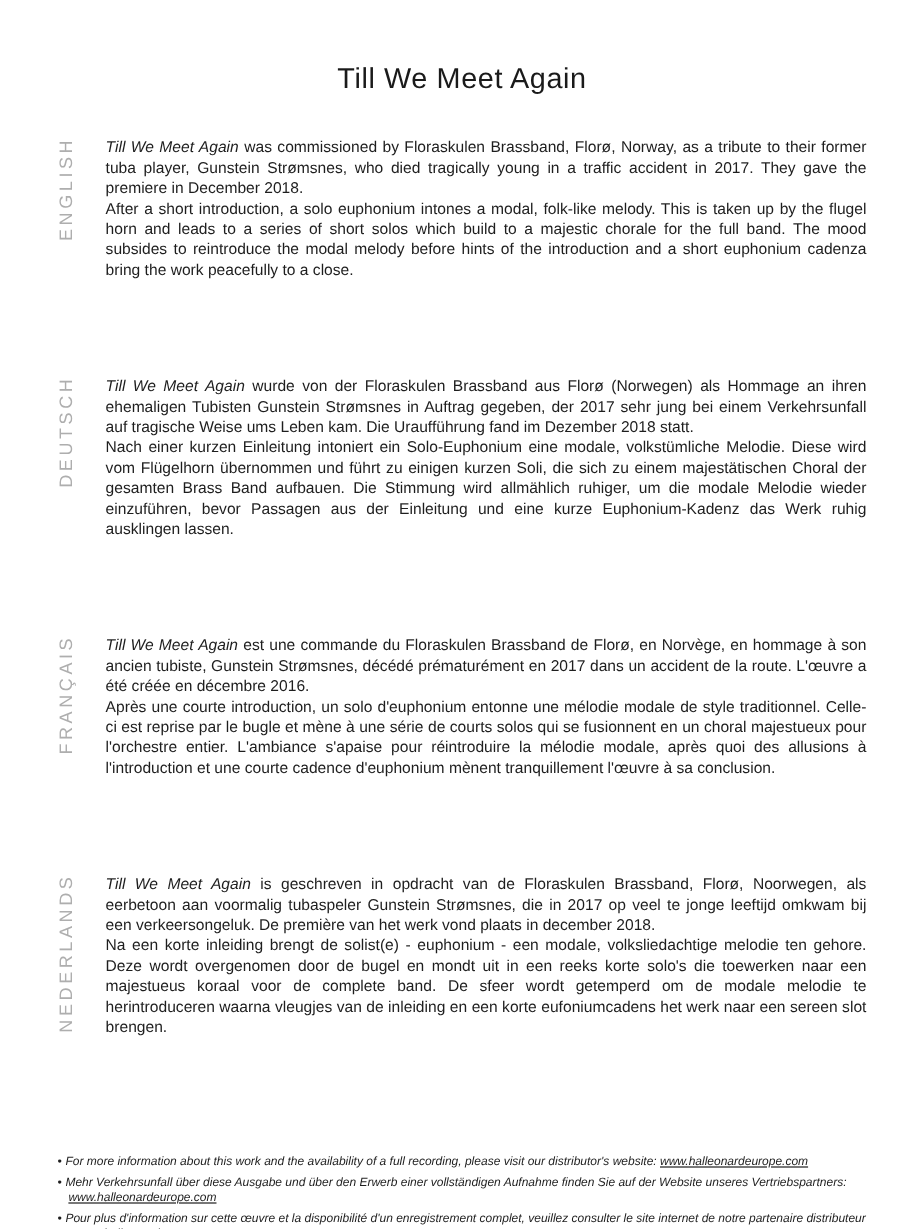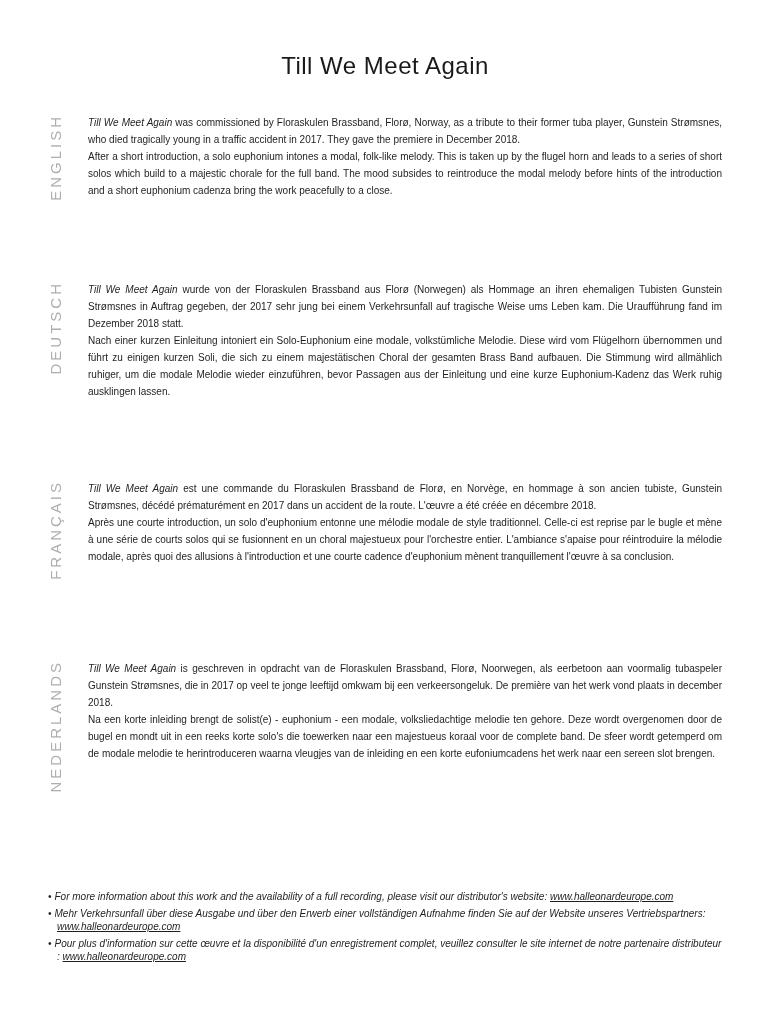--- a/index.html
+++ b/index.html
@@ -40,21 +40,21 @@
     transform: rotate(180deg);
     color: #aeaeae;
     font-size: 15px;
     letter-spacing: 3px;
     font-weight: 400;
     line-height: 1;
     white-space: nowrap;
   }
   .lang-text {
     flex: 1;
-    font-size: 10px;
+    font-size: 13px;
     line-height: 17px;
     text-align: justify;
     color: #1e1e1e;
   }
   .lang-text p { margin: 0; }
   .work-title { font-style: italic; }
   .footer {
     margin-top: 98px;
     font-size: 10px;
     font-style: italic;
@@ -100,21 +100,21 @@
       <p><em class="work-title">Till We Meet Again</em><span> wurde von der Floraskulen Brassband aus Florø (Norwegen) als Hommage an ihren ehemaligen Tubisten Gunstein Strømsnes in Auftrag gegeben, der 2017 sehr jung bei einem Verkehrsunfall auf tragische Weise ums Leben kam. Die Uraufführung fand im Dezember 2018 statt.</span></p>
       <p>Nach einer kurzen Einleitung intoniert ein Solo-Euphonium eine modale, volkstümliche Melodie. Diese wird vom Flügelhorn übernommen und führt zu einigen kurzen Soli, die sich zu einem majestätischen Choral der gesamten Brass Band aufbauen. Die Stimmung wird allmählich ruhiger, um die modale Melodie wieder einzuführen, bevor Passagen aus der Einleitung und eine kurze Euphonium-Kadenz das Werk ruhig ausklingen lassen.</p>
     </div>
   </section>
 
   <section class="lang-section">
     <div class="lang-label-col">
       <div class="lang-label">FRANÇAIS</div>
     </div>
     <div class="lang-text">
-      <p><em class="work-title">Till We Meet Again</em><span> est une commande du Floraskulen Brassband de Florø, en Norvège, en hommage à son ancien tubiste, Gunstein Strømsnes, décédé prématurément en 2017 dans un accident de la route. L'œuvre a été créée en décembre 2018.</span></p>
+      <p><em class="work-title">Till We Meet Again</em><span> est une commande du Floraskulen Brassband de Florø, en Norvège, en hommage à son ancien tubiste, Gunstein Strømsnes, décédé prématurément en 2017 dans un accident de la route. L'œuvre a été créée en décembre 2016.</span></p>
       <p>Après une courte introduction, un solo d'euphonium entonne une mélodie modale de style traditionnel. Celle-ci est reprise par le bugle et mène à une série de courts solos qui se fusionnent en un choral majestueux pour l'orchestre entier. L'ambiance s'apaise pour réintroduire la mélodie modale, après quoi des allusions à l'introduction et une courte cadence d'euphonium mènent tranquillement l'œuvre à sa conclusion.</p>
     </div>
   </section>
 
   <section class="lang-section">
     <div class="lang-label-col">
       <div class="lang-label">NEDERLANDS</div>
     </div>
     <div class="lang-text">
       <p><em class="work-title">Till We Meet Again</em><span> is geschreven in opdracht van de Floraskulen Brassband, Florø, Noorwegen, als eerbetoon aan voormalig tubaspeler Gunstein Strømsnes, die in 2017 op veel te jonge leeftijd omkwam bij een verkeersongeluk. De première van het werk vond plaats in december 2018.</span></p>

